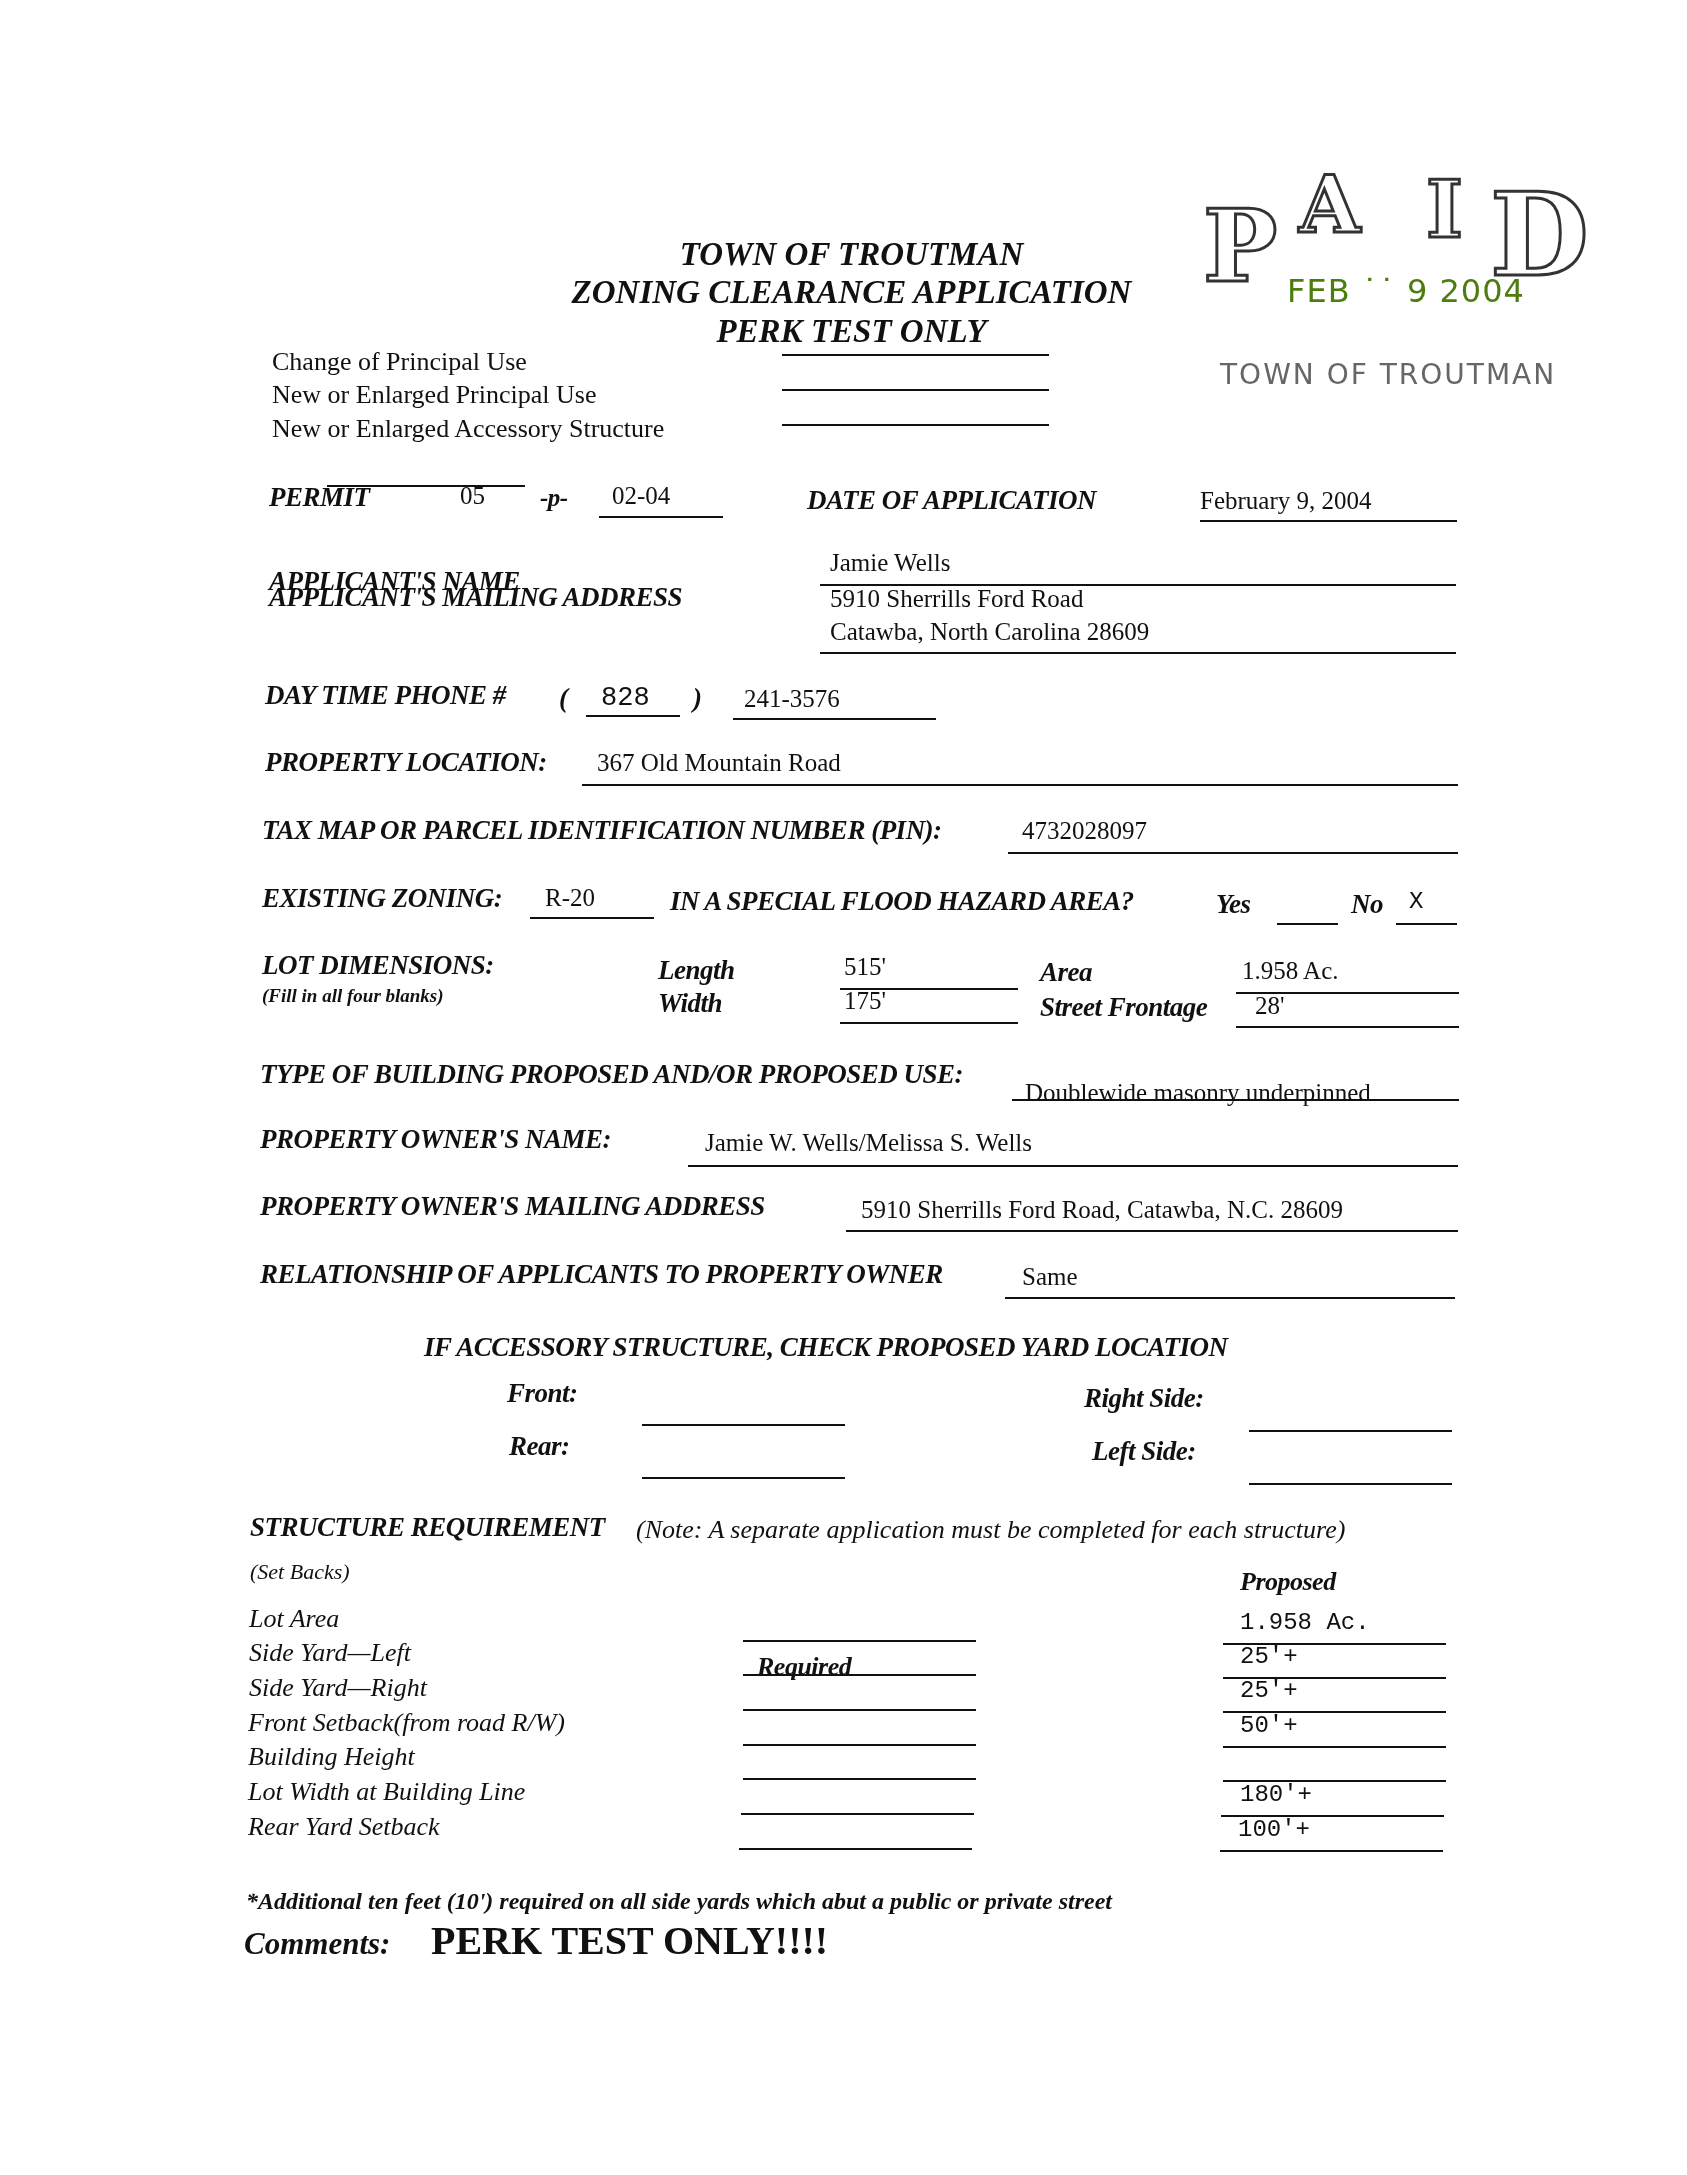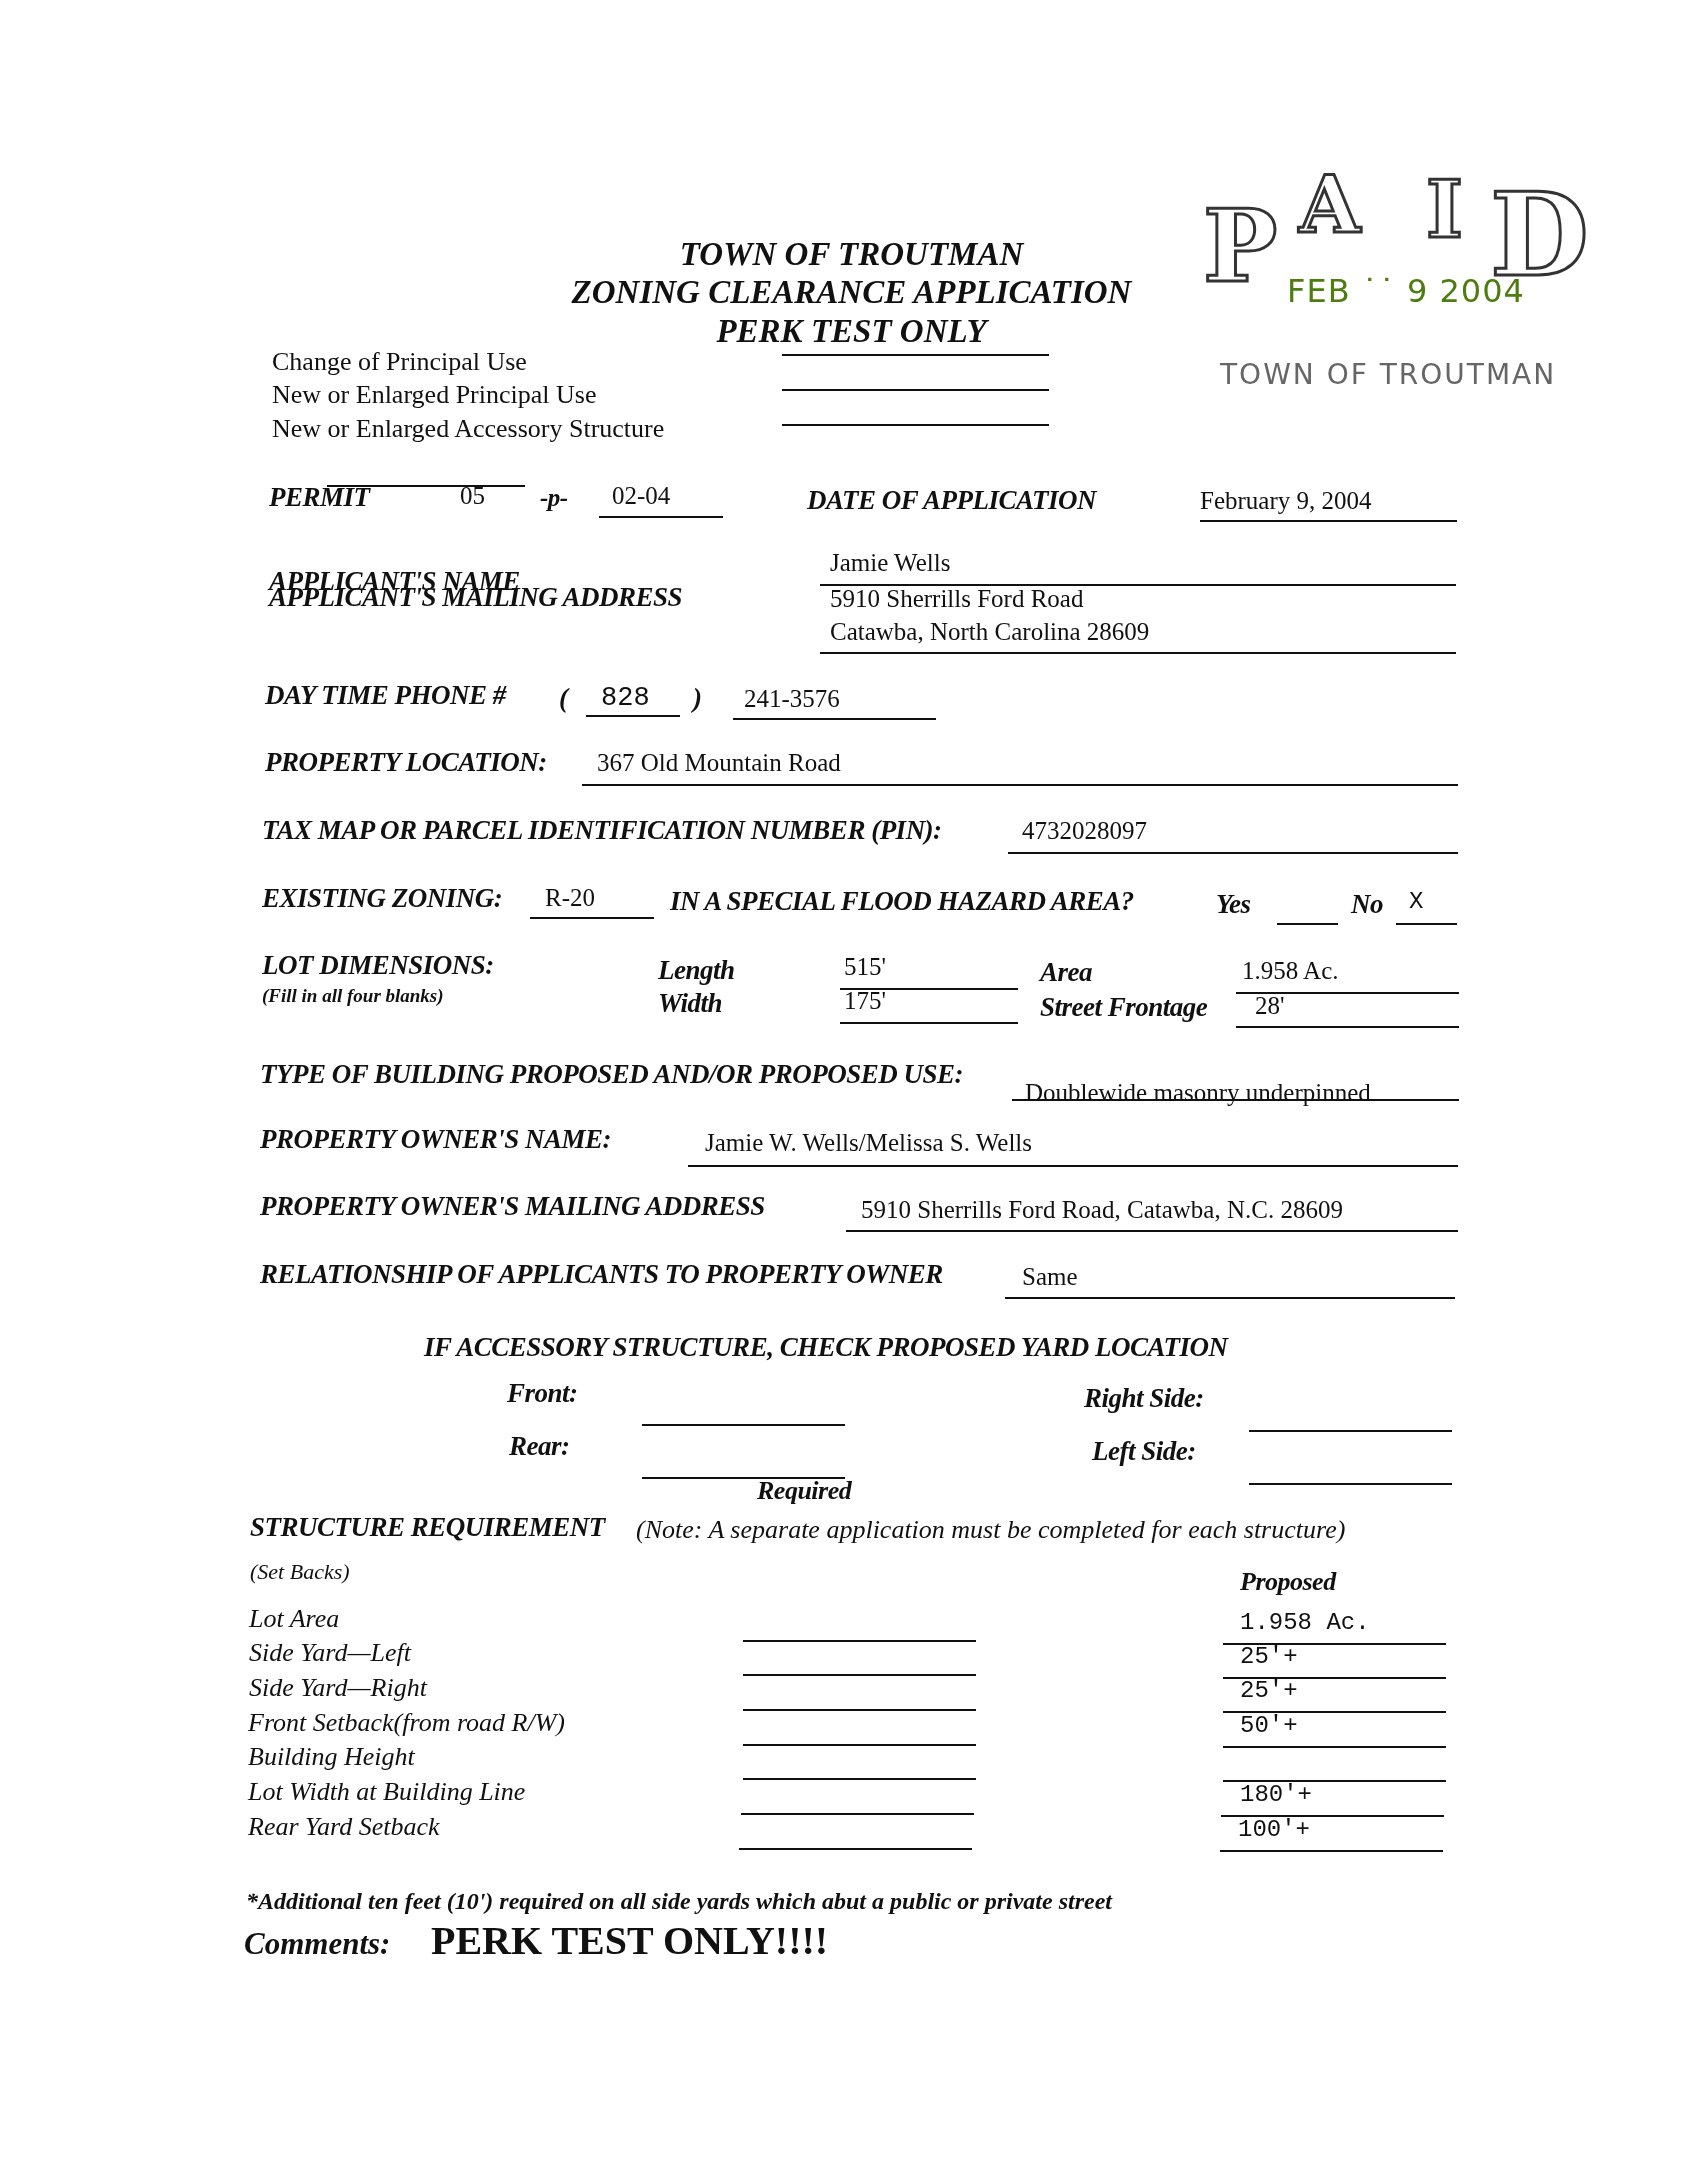--- a/index.html
+++ b/index.html
@@ -124,21 +124,21 @@
 <div class="abs bi lbl" style="left:509px; top:1431px;">Rear:</div>
 <div class="uline" style="left:642px; top:1449px; width:203px; height:28px;"><span></span></div>
 <div class="abs bi lbl" style="left:1084px; top:1383px;">Right Side:</div>
 <div class="uline" style="left:1249px; top:1402px; width:203px; height:28px;"><span></span></div>
 <div class="abs bi lbl" style="left:1092px; top:1436px;">Left Side:</div>
 <div class="uline" style="left:1249px; top:1455px; width:203px; height:28px;"><span></span></div>
 
 <div class="abs bi lbl" style="left:250px; top:1512px;">STRUCTURE REQUIREMENT</div>
 <div class="abs it" style="left:636px; top:1515px;">(Note:  A separate application must be completed for each structure)</div>
 <div class="abs it" style="left:250px; top:1559px; font-size:22px;">(Set Backs)</div>
-<div class="abs bi lbl" style="left:757px; top:1476px; font-size:26px;">Required</div>
+<div class="abs bi lbl" style="left:757px; top:1652px; font-size:26px;">Required</div>
 <div class="abs bi lbl" style="left:1240px; top:1567px; font-size:26px;">Proposed</div>
 
 <div>
   <div>
     <div class="abs it" style="left:249px; top:1604px;">Lot Area</div>
     <div class="uline" style="left:743px; top:1612px; width:233px; height:28px;"><span></span></div>
     <div class="abs mono" style="left:1240px; top:1609px;">1.958 Ac.</div>
     <div class="uline" style="left:1223px; top:1615px; width:223px; height:28px;"></div>
   </div>
   <div>

